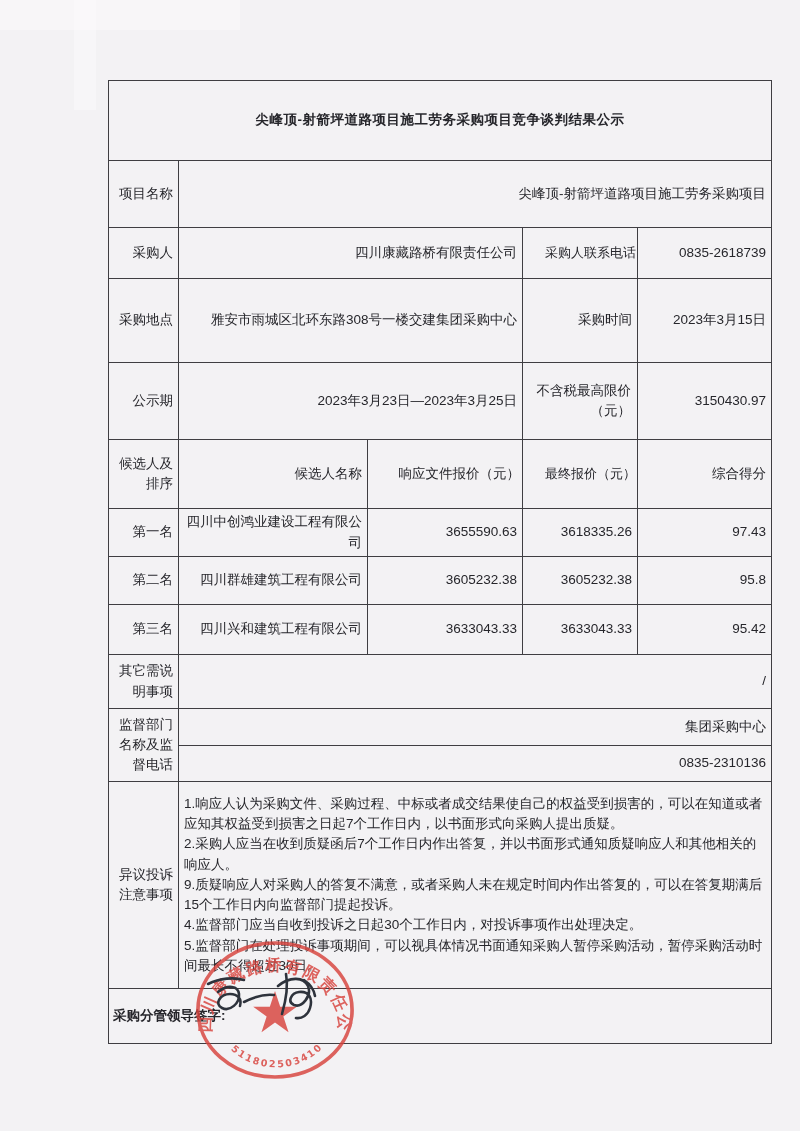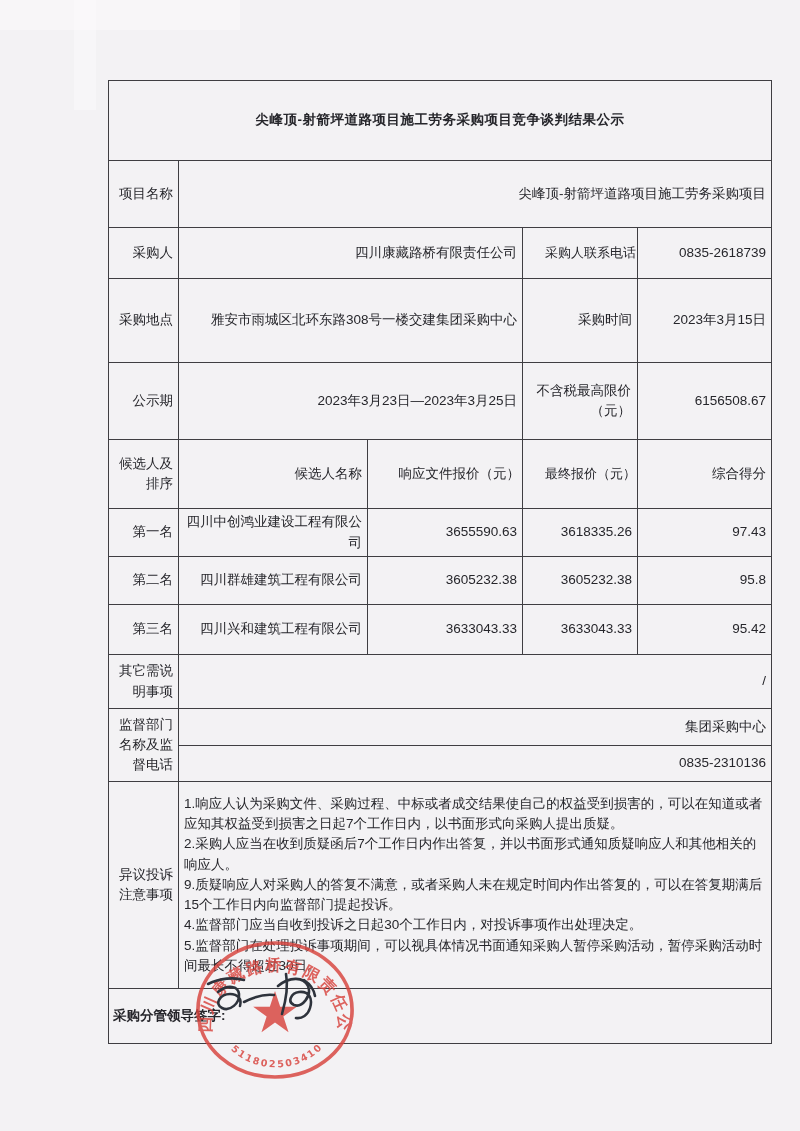--- a/index.html
+++ b/index.html
@@ -85,21 +85,21 @@
       <td class="lbl">采购地点</td>
       <td colspan="2" class="lft">雅安市雨城区北环东路308号一楼交建集团采购中心</td>
       <td class="ctr">采购时间</td>
       <td class="ctr">2023年3月15日</td>
     </tr>
 
     <tr style="height:77px">
       <td class="lbl">公示期</td>
       <td colspan="2" class="ctr">2023年3月23日—2023年3月25日</td>
       <td class="ctr" style="padding:2px 6px;">不含税最高限价（元）</td>
-      <td class="ctr">6156508.67</td>
+      <td class="ctr">3150430.97</td>
     </tr>
 
     <tr style="height:69px">
       <td class="lbl">候选人及排序</td>
       <td class="ctr">候选人名称</td>
       <td class="ctr" style="padding:2px 2px;">响应文件报价（元）</td>
       <td class="ctr" style="padding:16px 1px;font-size:13px;">最终报价（元）</td>
       <td class="ctr">综合得分</td>
     </tr>
 

